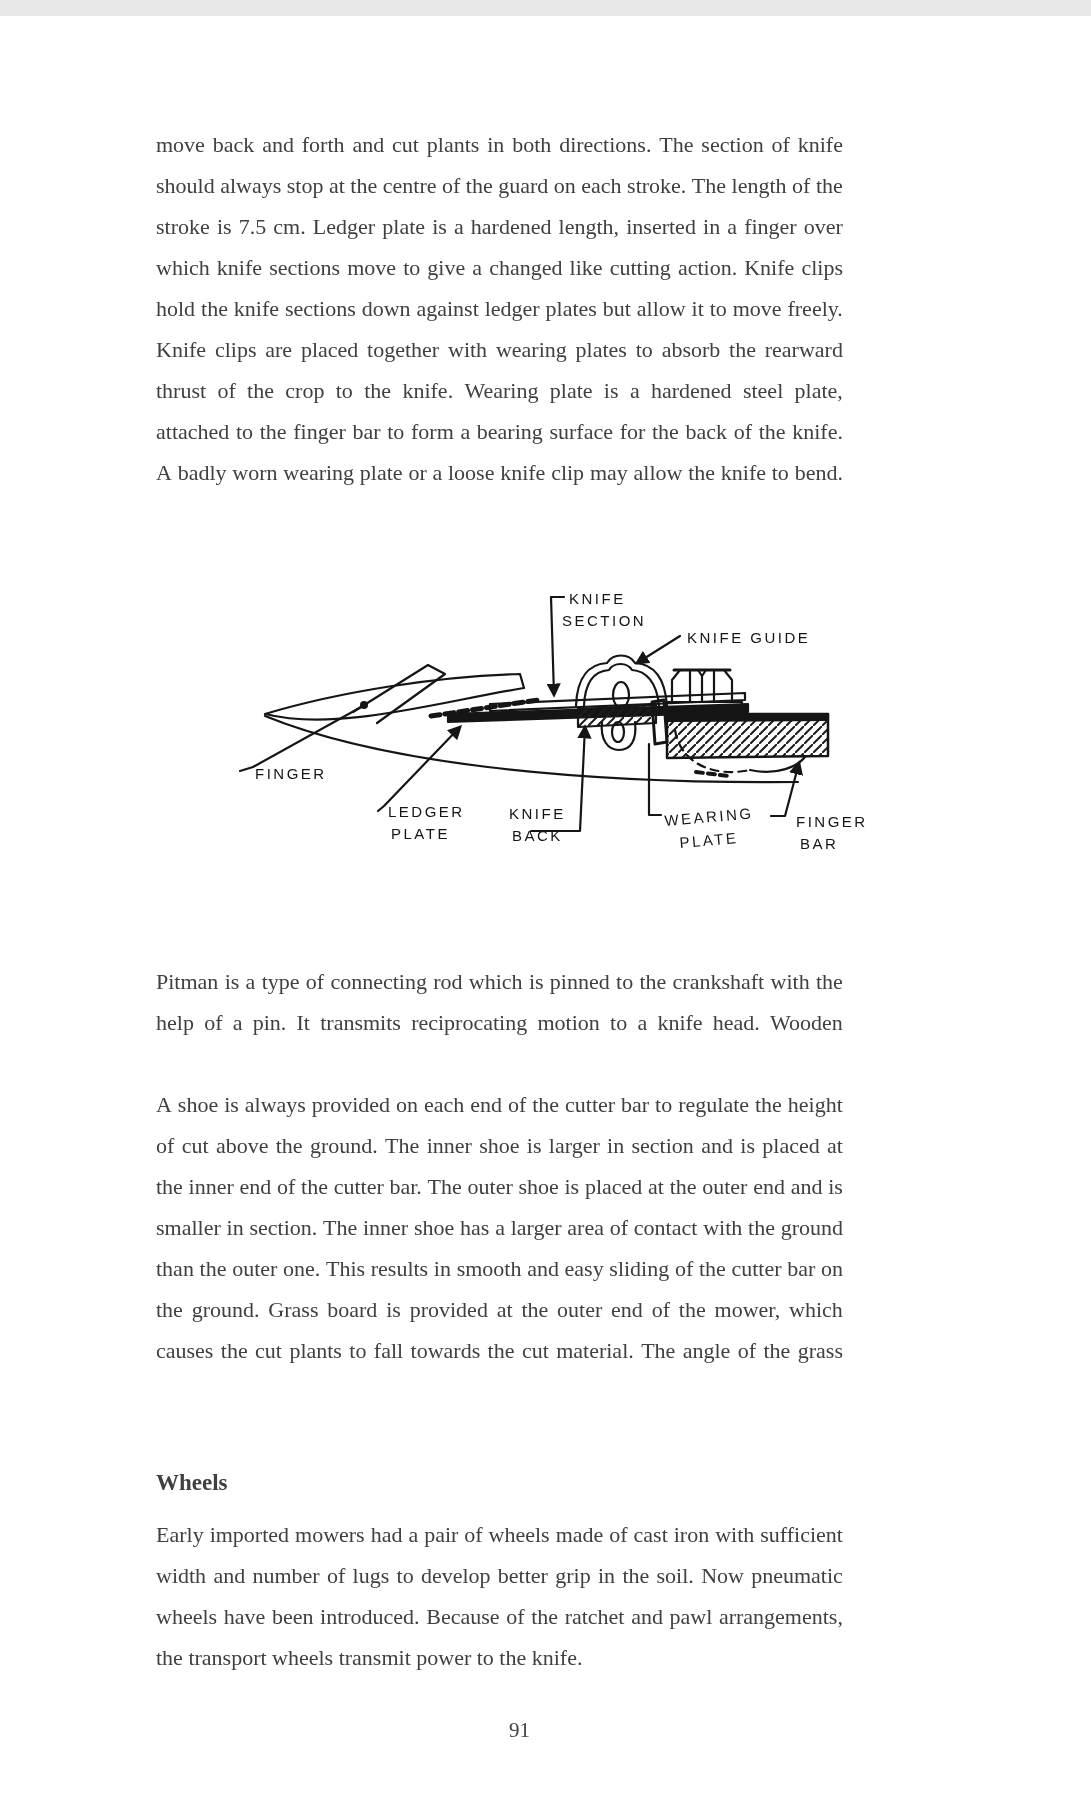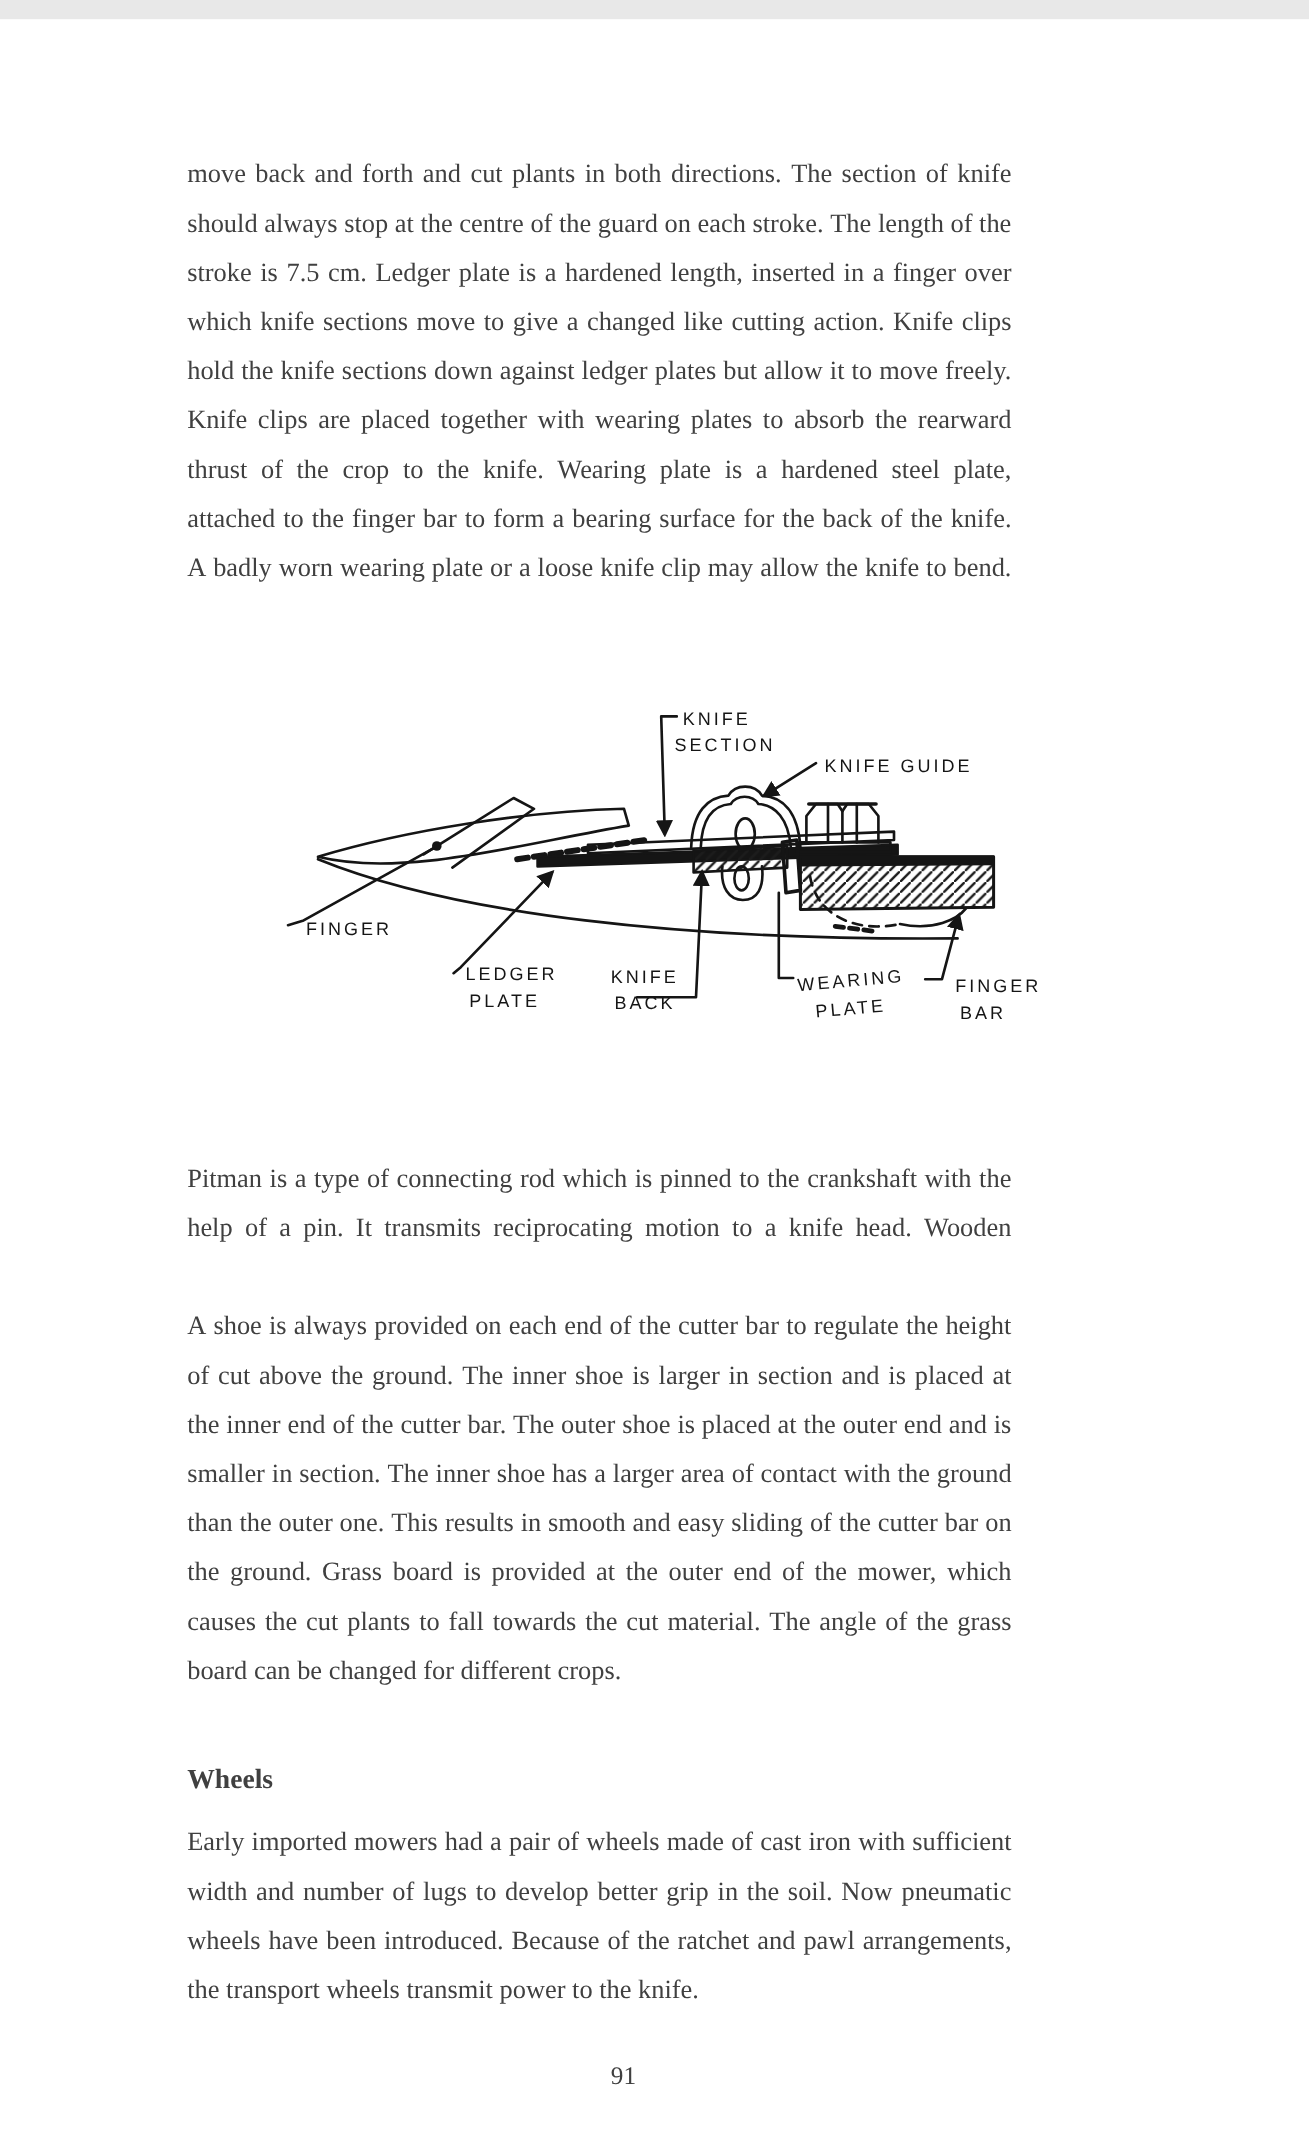--- a/index.html
+++ b/index.html
@@ -138,21 +138,20 @@
   </div>
 
   <div class="para" style="top:1068px">
     <div class="jline"><span>A</span><span>shoe</span><span>is</span><span>always</span><span>provided</span><span>on</span><span>each</span><span>end</span><span>of</span><span>the</span><span>cutter</span><span>bar</span><span>to</span><span>regulate</span><span>the</span><span>height</span></div>
     <div class="jline"><span>of</span><span>cut</span><span>above</span><span>the</span><span>ground.</span><span>The</span><span>inner</span><span>shoe</span><span>is</span><span>larger</span><span>in</span><span>section</span><span>and</span><span>is</span><span>placed</span><span>at</span></div>
     <div class="jline"><span>the</span><span>inner</span><span>end</span><span>of</span><span>the</span><span>cutter</span><span>bar.</span><span>The</span><span>outer</span><span>shoe</span><span>is</span><span>placed</span><span>at</span><span>the</span><span>outer</span><span>end</span><span>and</span><span>is</span></div>
     <div class="jline"><span>smaller</span><span>in</span><span>section.</span><span>The</span><span>inner</span><span>shoe</span><span>has</span><span>a</span><span>larger</span><span>area</span><span>of</span><span>contact</span><span>with</span><span>the</span><span>ground</span></div>
     <div class="jline"><span>than</span><span>the</span><span>outer</span><span>one.</span><span>This</span><span>results</span><span>in</span><span>smooth</span><span>and</span><span>easy</span><span>sliding</span><span>of</span><span>the</span><span>cutter</span><span>bar</span><span>on</span></div>
     <div class="jline"><span>the</span><span>ground.</span><span>Grass</span><span>board</span><span>is</span><span>provided</span><span>at</span><span>the</span><span>outer</span><span>end</span><span>of</span><span>the</span><span>mower,</span><span>which</span></div>
     <div class="jline"><span>causes</span><span>the</span><span>cut</span><span>plants</span><span>to</span><span>fall</span><span>towards</span><span>the</span><span>cut</span><span>material.</span><span>The</span><span>angle</span><span>of</span><span>the</span><span>grass</span></div>
-    <div class="jline short">board can be changed for different crops.</div>
   </div>
 
   <div class="heading">Wheels</div>
 
   <div class="para" style="top:1498px">
     <div class="jline"><span>Early</span><span>imported</span><span>mowers</span><span>had</span><span>a</span><span>pair</span><span>of</span><span>wheels</span><span>made</span><span>of</span><span>cast</span><span>iron</span><span>with</span><span>sufficient</span></div>
     <div class="jline"><span>width</span><span>and</span><span>number</span><span>of</span><span>lugs</span><span>to</span><span>develop</span><span>better</span><span>grip</span><span>in</span><span>the</span><span>soil.</span><span>Now</span><span>pneumatic</span></div>
     <div class="jline"><span>wheels</span><span>have</span><span>been</span><span>introduced.</span><span>Because</span><span>of</span><span>the</span><span>ratchet</span><span>and</span><span>pawl</span><span>arrangements,</span></div>
     <div class="jline short">the transport wheels transmit power to the knife.</div>
   </div>

